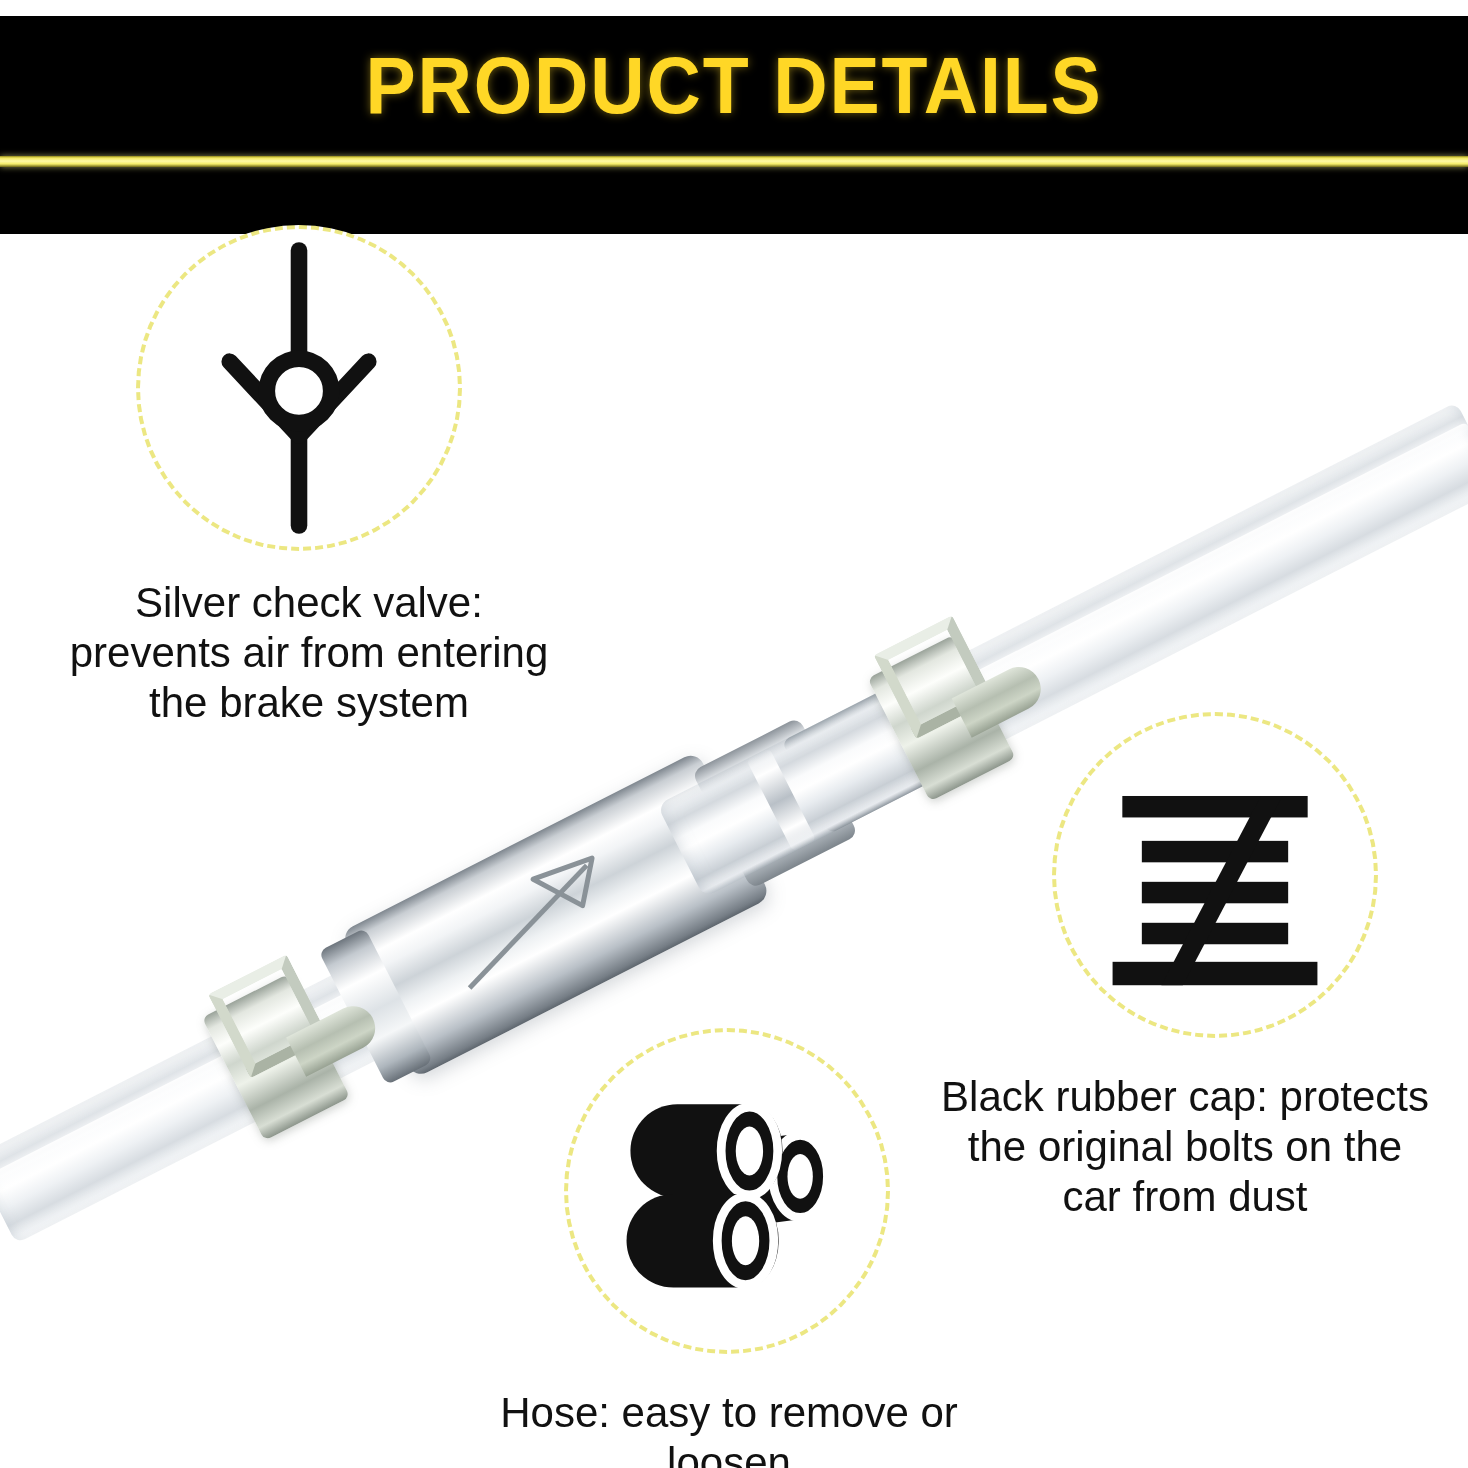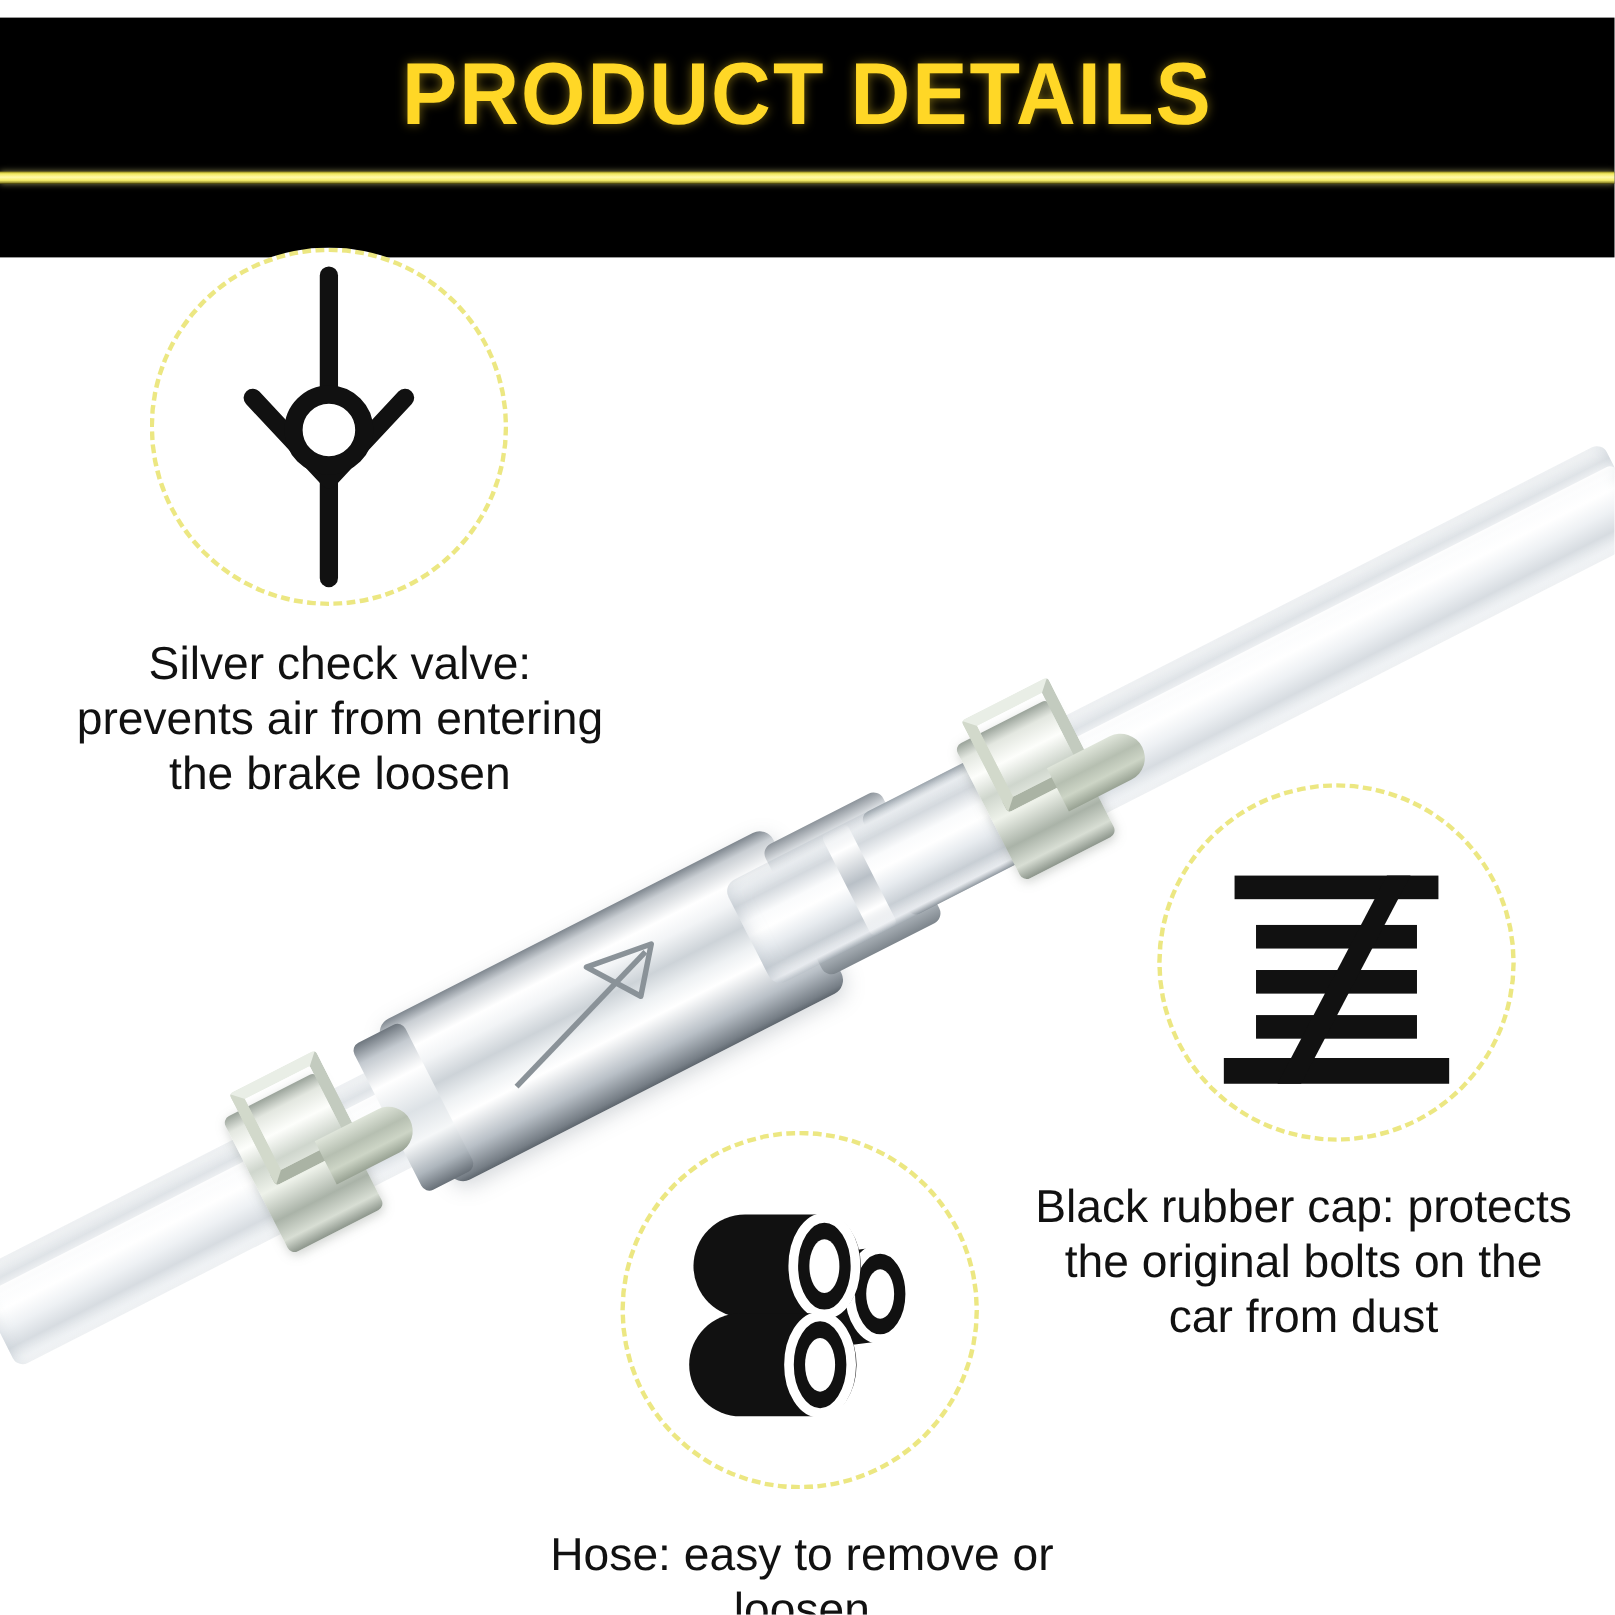--- a/index.html
+++ b/index.html
@@ -328,21 +328,21 @@
     <svg class="badge-art" viewBox="0 0 326 326">
       <g fill="none" stroke="#111111" stroke-width="17" stroke-linecap="round" stroke-linejoin="round">
         <line x1="163" y1="22" x2="163" y2="304"></line>
         <path d="M92 136 L163 212 L234 136"></path>
       </g>
       <circle cx="163" cy="166" r="33" fill="#ffffff" stroke="#111111" stroke-width="17"></circle>
     </svg>
   </div>
   <div class="caption caption-valve">Silver check valve:
 prevents air from entering
-the brake loosen</div>
+the brake system</div>
 
   <div class="badge badge-cap">
     <svg class="badge-art" viewBox="0 0 326 326">
       <g fill="#111111">
         <rect x="68" y="82" width="190" height="22"></rect>
         <rect x="88" y="128" width="150" height="22"></rect>
         <rect x="88" y="170" width="150" height="22"></rect>
         <rect x="88" y="212" width="150" height="22"></rect>
         <rect x="58" y="252" width="210" height="24"></rect>
         <polygon points="210,82 232,82 130,276 108,276"></polygon>

